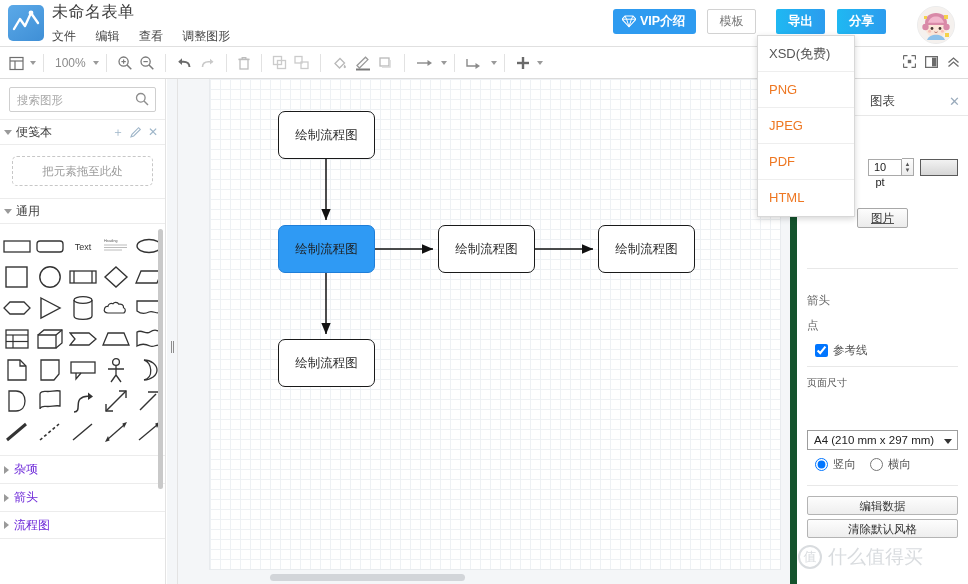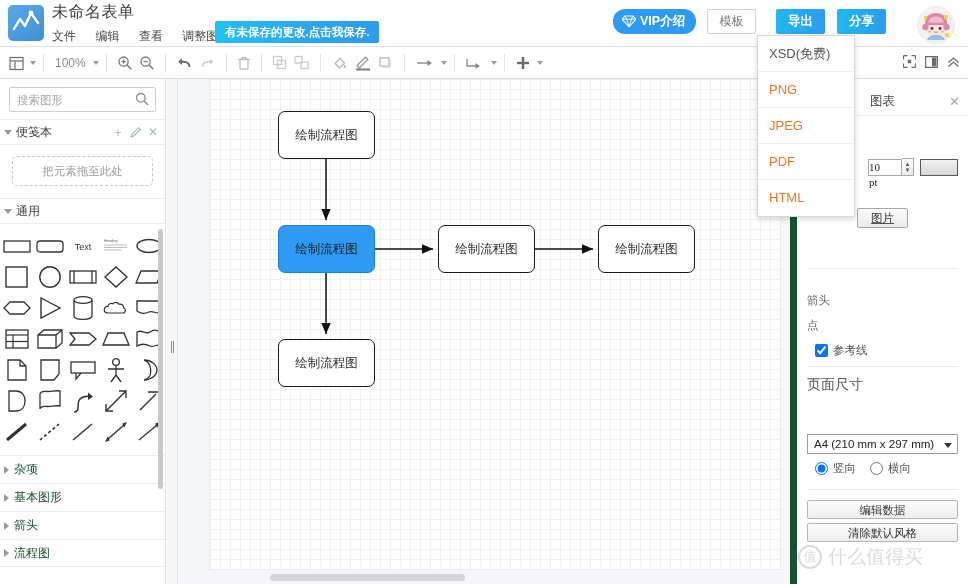--- a/index.html
+++ b/index.html
@@ -38,21 +38,21 @@
     position: absolute; left: 215px; top: 21px; height: 22px;
     padding: 0 10px; line-height: 22px;
     background: linear-gradient(to right, #22c0f5 0%, #2aa8f0 55%, #2f9bec 100%);
     color: #ffffff; font-size: 11.5px; font-weight: bold;
     border-radius: 2px; cursor: pointer; white-space: nowrap;
   }
   .btn-vip {
     position: absolute; left: 613px; top: 9px; height: 25px;
     padding: 0 11px 0 9px; line-height: 25px;
     background: #2e9bf0; color: #fff; font-size: 12.5px; font-weight: bold;
-    border-radius: 12px; cursor: pointer; white-space: nowrap;
+    border-radius: 3px; cursor: pointer; white-space: nowrap;
     display: flex; align-items: center; gap: 4px;
   }
   .btn-tpl {
     position: absolute; left: 707px; top: 9px; width: 49px; height: 25px;
     line-height: 23px; text-align: center;
     border: 1px solid #d2d2d2; background: #fff;
     color: #777; font-size: 12px; border-radius: 2px; cursor: pointer;
   }
   .btn-export {
     position: absolute; left: 776px; top: 9px; width: 49px; height: 25px;
@@ -159,21 +159,21 @@
     row-gap: 0px; justify-items: center; align-items: center;
   }
   .shape-cell {
     width: 31px; height: 31px; display: flex;
     align-items: center; justify-content: center; cursor: pointer;
   }
   .cat-list { margin-top: 4px; }
   .cat-row {
     height: 28px; display: flex; align-items: center;
     border-top: 1px solid #ececec; padding-left: 4px;
-    font-size: 12px; color: #14532d; cursor: pointer; background: #fff;
+    font-size: 12px; color: #6d28d9; cursor: pointer; background: #fff;
   }
   .cat-row:last-child { border-bottom: 1px solid #ececec; }
   .sb-scroll {
     position: absolute; right: 2px; top: 150px; width: 5px; height: 260px;
     background: #c9c9c9; border-radius: 3px; cursor: pointer;
   }
 
   
   .splitter {
     position: absolute; left: 167px; top: 79px; width: 11px; height: 505px;
@@ -239,23 +239,22 @@
     position: absolute; right: 8px; top: 6px; color: #9ab; font-size: 13px;
     cursor: pointer;
   }
   .rp-body { padding: 8px 10px 0 10px; position: relative; }
   .rp-row {
     display: flex; align-items: center; gap: 6px;
     font-size: 11.5px; color: #555; margin-bottom: 7px; min-height: 18px;
   }
   .pt-input {
     width: 34px; height: 17px; border: 1px solid #a9a9a9; background: #fff;
-    font-size: 11px; text-align: left; padding-right: 10px; color: #222;
+    font-size: 11px; text-align: center; padding-right: 10px; color: #222;
     line-height: 15px;
-    font-family: Liberation Serif, serif;
   }
   .spinner {
     width: 12px; height: 18px; border: 1px solid #a9a9a9; border-left: none;
     background: linear-gradient(#fdfdfd, #ececec);
     display: flex; flex-direction: column; align-items: center;
     justify-content: center; cursor: pointer; color: #555; font-size: 6px;
     line-height: 6px;
   }
   .swatch {
     width: 38px; height: 17px; border: 1px solid #5a5a5a;
@@ -271,21 +270,21 @@
   .btn-wide {
     display: block; width: 100%; height: 19px; margin-bottom: 4px;
     border: 1px solid #b4b4b4; border-radius: 2px;
     background: linear-gradient(#fdfdfd, #eeeeee);
     font-size: 11.5px; color: #333; cursor: pointer; text-align: center;
     line-height: 17px;
   }
   .rp-div { height: 1px; background: #e8e8e8; margin: 7px 0 9px 0; }
   .cb { display: inline-flex; align-items: center; gap: 5px; font-size: 11.5px; color: #555; }
   .cb input { margin: 0; }
-  .sect-label { font-size: 14px; color: #555; margin-bottom: 4px; }
+  .sect-label { font-size: 10px; color: #555; margin-bottom: 4px; }
   .sel-box {
     width: 100%; height: 20px; border: 1px solid #9d9d9d; background: #fff;
     font-size: 11.5px; color: #222; padding: 0 6px; position: relative;
     line-height: 18px; cursor: pointer; margin-top: 40px;
   }
   .sel-box .arr {
     position: absolute; right: 5px; top: 8px; width: 0; height: 0;
     border-left: 4px solid transparent; border-right: 4px solid transparent;
     border-top: 5px solid #333;
   }
@@ -318,21 +317,20 @@
     </div>
     <div class="doc-title">未命名表单</div>
 
     <div class="menubar">
       <span class="menu-item">文件</span>
       <span class="menu-item">编辑</span>
       <span class="menu-item">查看</span>
       <span class="menu-item">调整图形</span>
     </div>
 
-    <div class="save-banner">有未保存的更改.点击我保存.</div>
 
     <div class="btn-vip">
       <span>
         <svg width="14" height="13" viewBox="0 0 14 13" style="display:block">
           <path d="M3 1h8l3 3.2-7 7.6L0 4.2z" fill="none" stroke="#ffffff" stroke-width="1.1"></path>
           <path d="M0 4.2h14M3 1l1.6 3.2L7 11.8 9.4 4.2 11 1" fill="none" stroke="#ffffff" stroke-width="1"></path>
         </svg>
       </span>
       <span>VIP介绍</span>
     </div>
@@ -730,24 +728,20 @@
         </div>
     </div>
 
     <div class="cat-list">
       <div class="cat-row">
         <span class="tri collapsed"></span>
         <span>杂项</span>
       </div>
       <div class="cat-row">
         <span class="tri collapsed"></span>
-        <span>基本图形</span>
-      </div>
-      <div class="cat-row">
-        <span class="tri collapsed"></span>
         <span>箭头</span>
       </div>
       <div class="cat-row">
         <span class="tri collapsed"></span>
         <span>流程图</span>
       </div>
     </div>
 
     <div class="sb-scroll"></div>
   </div>

